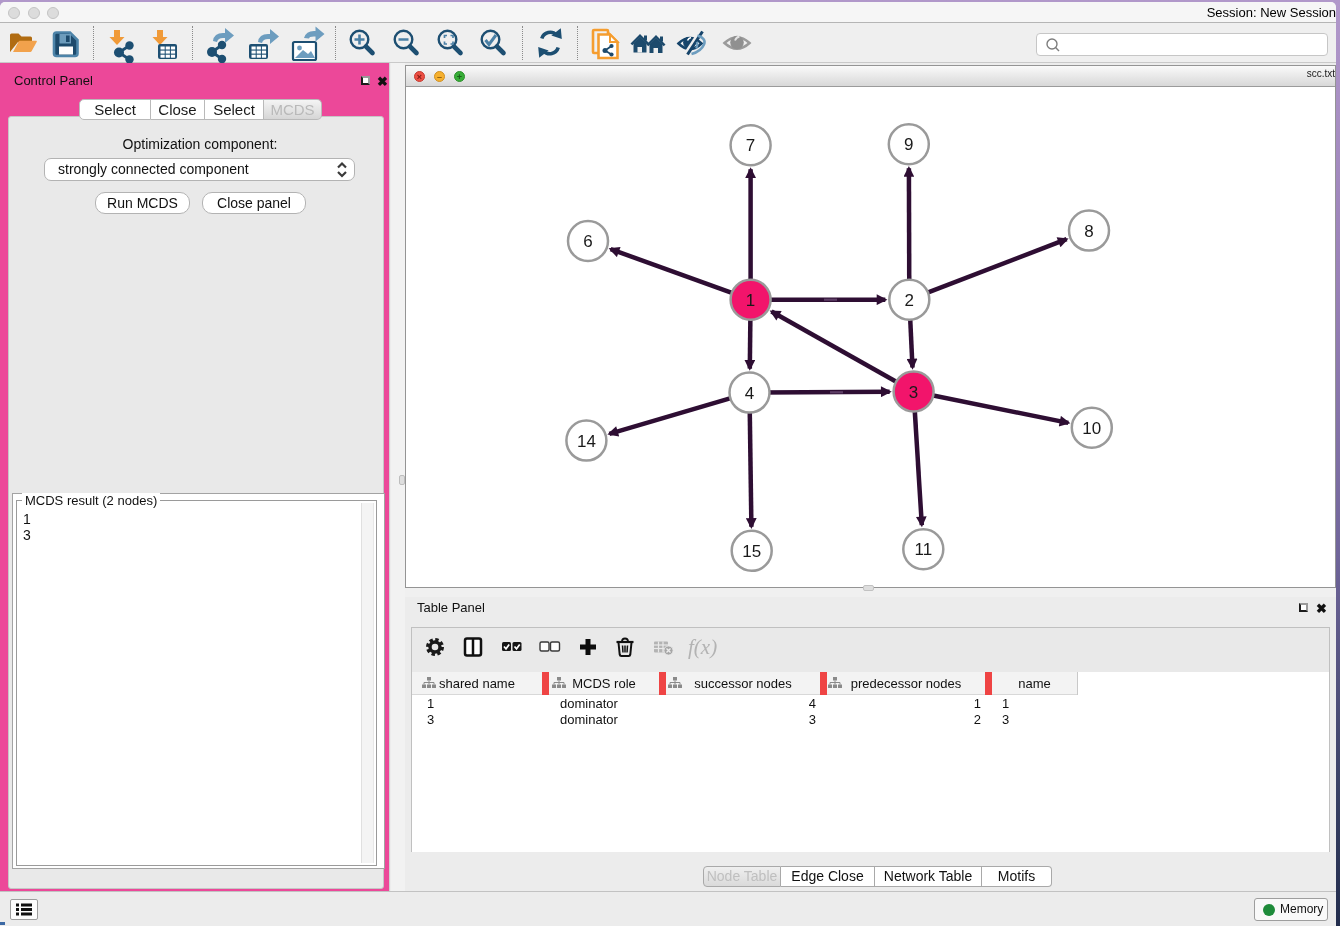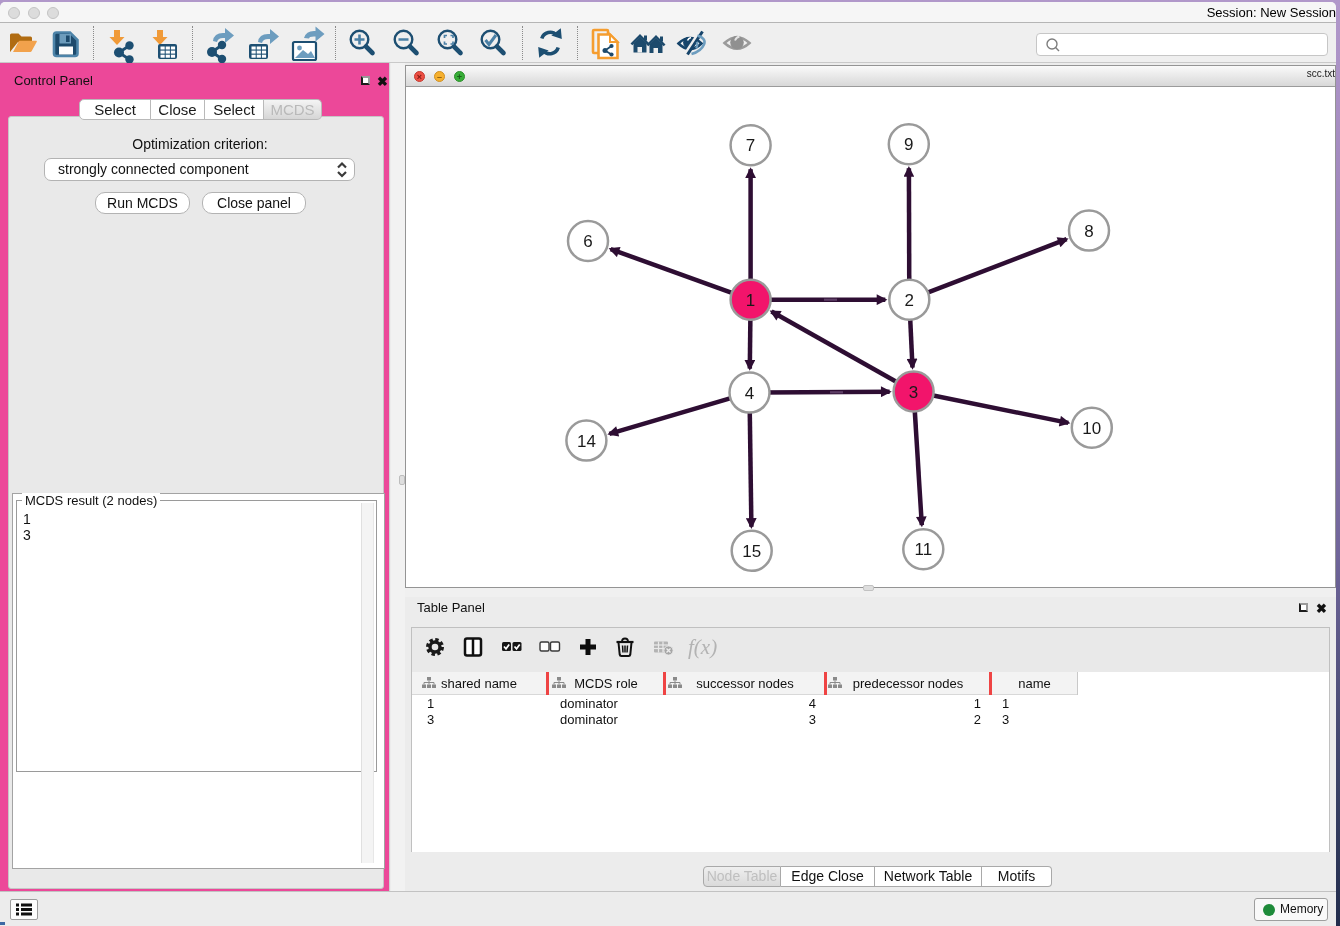--- a/index.html
+++ b/index.html
@@ -15,38 +15,38 @@
 .pbtn-sq{position:absolute;width:9px;height:9px;border:2px solid #1c1c1c;border-top-color:#9a9a9a;border-right-color:#9a9a9a;background:#fff}
 .pbtn-x{position:absolute;font-size:13px;font-weight:bold;color:#111;line-height:11px}
 #tabs{position:absolute;left:79px;top:36px;height:21px}
 .tab{position:absolute;top:0;height:21px;background:#fff;border:1px solid #b9b9b9;font-size:15px;color:#1a1a1a;text-align:center;line-height:20px}
 #tab-mcds{background:linear-gradient(#f4f4f4,#d6d6d6);color:#b9b9b9;border-radius:0 5px 5px 0}
 #cp-content{position:absolute;left:8px;top:53px;width:376px;height:773px;background:#e9e9e9;border:1px solid #c6c6c6;border-radius:3px}
 #opt-label{position:absolute;left:12px;top:73px;width:376px;text-align:center;font-size:14px;color:#111}
 #combo{position:absolute;left:44px;top:95px;width:311px;height:23px;background:#fff;border:1px solid #b3b3b3;border-radius:7px;font-size:14px;color:#111;line-height:21px;padding-left:13px}
 .btn{position:absolute;top:129px;height:22px;background:#fff;border:1px solid #b3b3b3;border-radius:10px;font-size:14px;color:#111;text-align:center;line-height:20px}
 #result-pane{position:absolute;left:12px;top:430px;width:373px;height:376px;background:#fff;border:1px solid #a3a3a3}
-#fieldset{position:absolute;left:3px;top:6px;width:361px;height:272px;border:1px solid #9a9a9a}
+#fieldset{position:absolute;left:3px;top:6px;width:361px;height:366px;border:1px solid #9a9a9a}
 #legend{position:absolute;left:5px;top:-8px;background:#fff;padding:0 3px;font-size:13px;color:#111}
 #fs-items{position:absolute;left:6px;top:10px;font-size:14px;color:#111;line-height:16px}
 #fs-scroll{position:absolute;right:2px;top:2px;width:13px;height:360px;background:#f4f4f4;border-left:1px solid #e0e0e0;border-right:1px solid #e7e7e7}
 #vdivider{position:absolute;left:391px;top:61px;width:14px;height:828px;background:#f2f2f2}
 #vhandle{position:absolute;left:8px;top:412px;width:6px;height:10px;background:#dedede;border:1px solid #bdbdbd;border-radius:2px}
 #netwin{position:absolute;left:405px;top:63px;width:931px;height:523px;border:1px solid #949494;background:#fff}
 #nw-titlebar{position:absolute;left:0;top:0;width:929px;height:21px;background:linear-gradient(#fafafa,#d8d8d8);border-bottom:1px solid #9b9b9b}
 #nw-title{position:absolute;left:0;top:2px;width:929px;text-align:right;font-size:10px;color:#1a1a1a}
 .nwl{position:absolute;top:5px;width:11px;height:11px;border-radius:50%;font-size:9px;font-weight:bold;text-align:center;line-height:11px}
 #hsplit{position:absolute;left:405px;top:586px;width:931px;height:9px;background:#f0f0f0}
 #hhandle{position:absolute;left:458px;top:-3px;width:11px;height:6px;background:#dedede;border:1px solid #c2c2c2;border-radius:2px}
 #tablepanel{position:absolute;left:405px;top:595px;width:931px;height:294px;background:#ececec}
 #tp-title{position:absolute;left:12px;top:3px;font-size:13px;color:#111}
 #tp-sub{position:absolute;left:6px;top:30px;width:919px;height:225px;background:#e9e9e9;border:1px solid #c0c0c0}
 #tbl{position:absolute;left:0px;top:44px;width:917px;height:180px;background:#fff}
 #tbl-header{position:absolute;left:0;top:0;width:666px;height:23px;background:#f3f3f3;border-bottom:1px solid #d8d8d8;font-size:13px;color:#111}
-.hcell{position:absolute;top:0;height:23px;border-right:3px solid #ef4444;text-align:center;line-height:23px}
+.hcell{position:absolute;top:0;height:23px;border-right:7px solid #ef4444;text-align:center;line-height:23px}
 .trow{position:absolute;font-size:13px;color:#111;height:16px;line-height:16px}
 .tcell{position:absolute;white-space:pre}
 #btabs{position:absolute;left:0;top:269px;width:931px;height:21px}
 .btab{position:absolute;top:0;height:21px;background:#fff;border:1px solid #a9a9a9;font-size:14px;color:#111;text-align:center;line-height:19px}
 #btab-node{background:linear-gradient(#efefef,#dadada);color:#bfbfbf;border-radius:4px 0 0 4px}
 #statusbar{position:absolute;left:0;top:889px;width:1336px;height:33px;background:#ececec;border-top:1px solid #c2c2c2}
 #listbtn{position:absolute;left:10px;top:7px;width:28px;height:21px;background:#fdfdfd;border:1px solid #9e9e9e;border-radius:2px}
 #membtn{position:absolute;left:1254px;top:6px;width:74px;height:23px;background:#f9f9f9;border:1px solid #9e9e9e;border-radius:3px;font-size:12px;color:#111;text-align:left;line-height:21px;padding-left:25px}
 #memdot{position:absolute;left:8px;top:5px;width:12px;height:12px;border-radius:50%;background:#1e8b3a}
 </style></head><body>
@@ -192,21 +192,21 @@
     <div id="cp-title">Control Panel</div>
     <div class="pbtn-sq" style="left:361px;top:13px"></div>
     <div class="pbtn-x" style="left:377px;top:13px">✖</div>
     <div id="cp-content"></div>
     <div id="tabs">
       <div class="tab" style="left:0;width:72px;border-radius:5px 0 0 5px">Select</div>
       <div class="tab" style="left:72px;width:54px;border-left:none">Close</div>
       <div class="tab" style="left:126px;width:59px;border-left:none">Select</div>
       <div class="tab" id="tab-mcds" style="left:185px;width:58px;border-left:none">MCDS</div>
     </div>
-    <div id="opt-label">Optimization criterion:</div>
+    <div id="opt-label">Optimization component:</div>
     <div id="combo">strongly connected component
       <svg width="14" height="18" style="position:absolute;right:5px;top:2px">
         <path d="M3,6.5 L7,2.5 L11,6.5 M3,11 L7,15 L11,11" fill="none" stroke="#3a3a3a" stroke-width="2.2"></path>
         </svg>
     </div>
     <div class="btn" style="left:95px;width:95px">Run MCDS</div>
     <div class="btn" style="left:202px;width:104px">Close panel</div>
     <div id="result-pane">
       <div id="fieldset">
         <div id="legend">MCDS result (2 nodes)</div>

